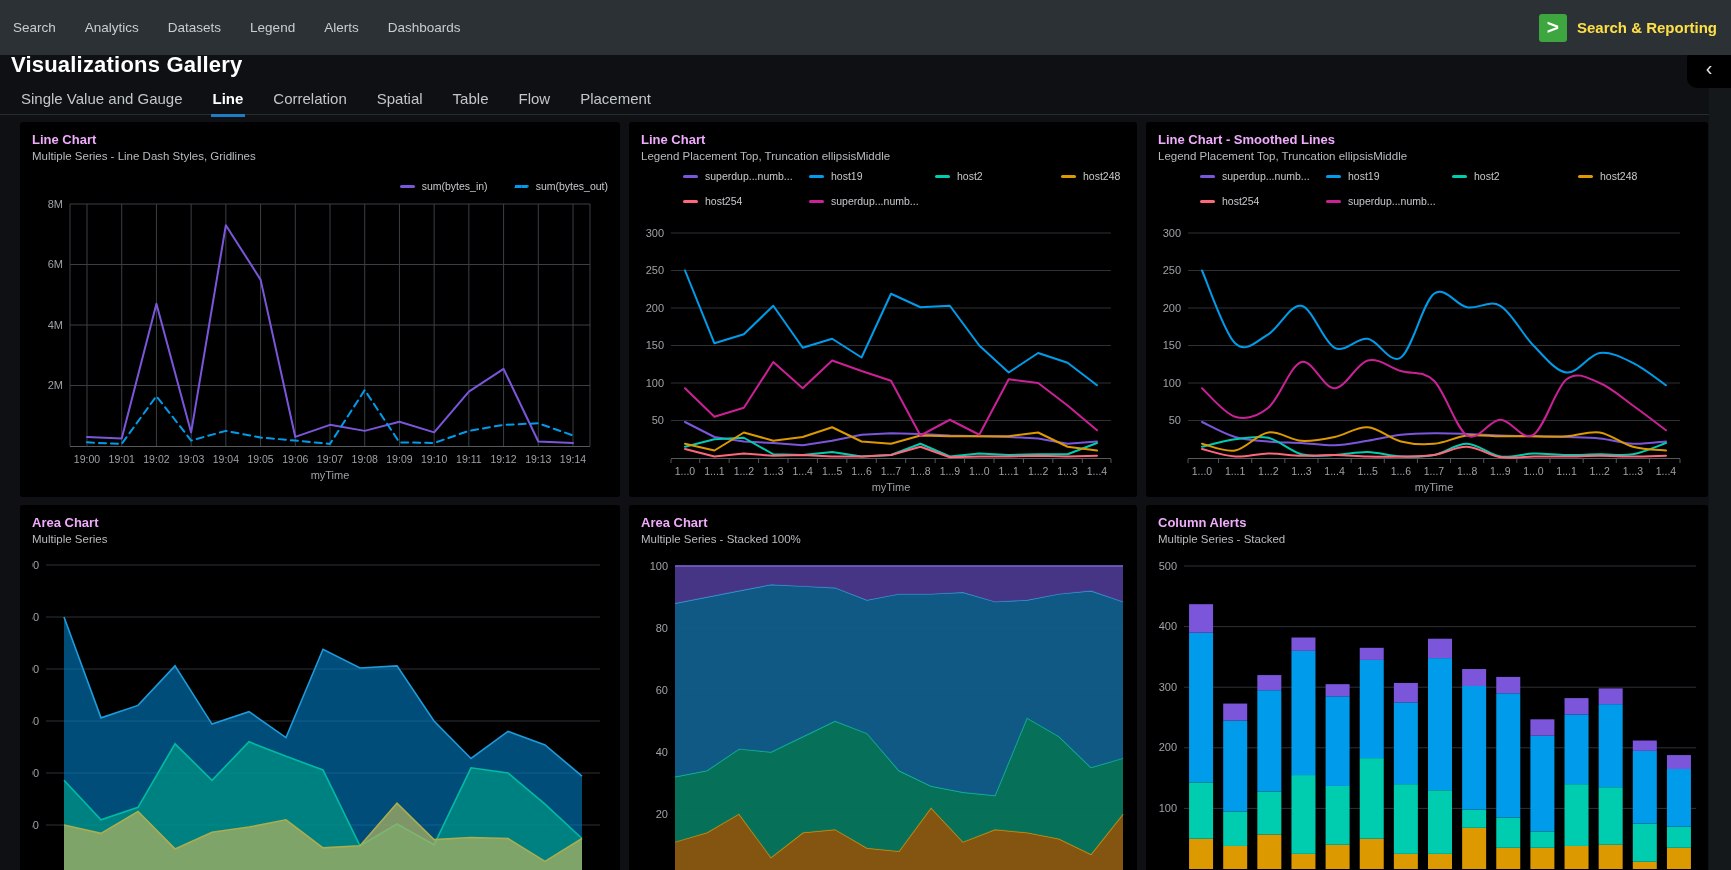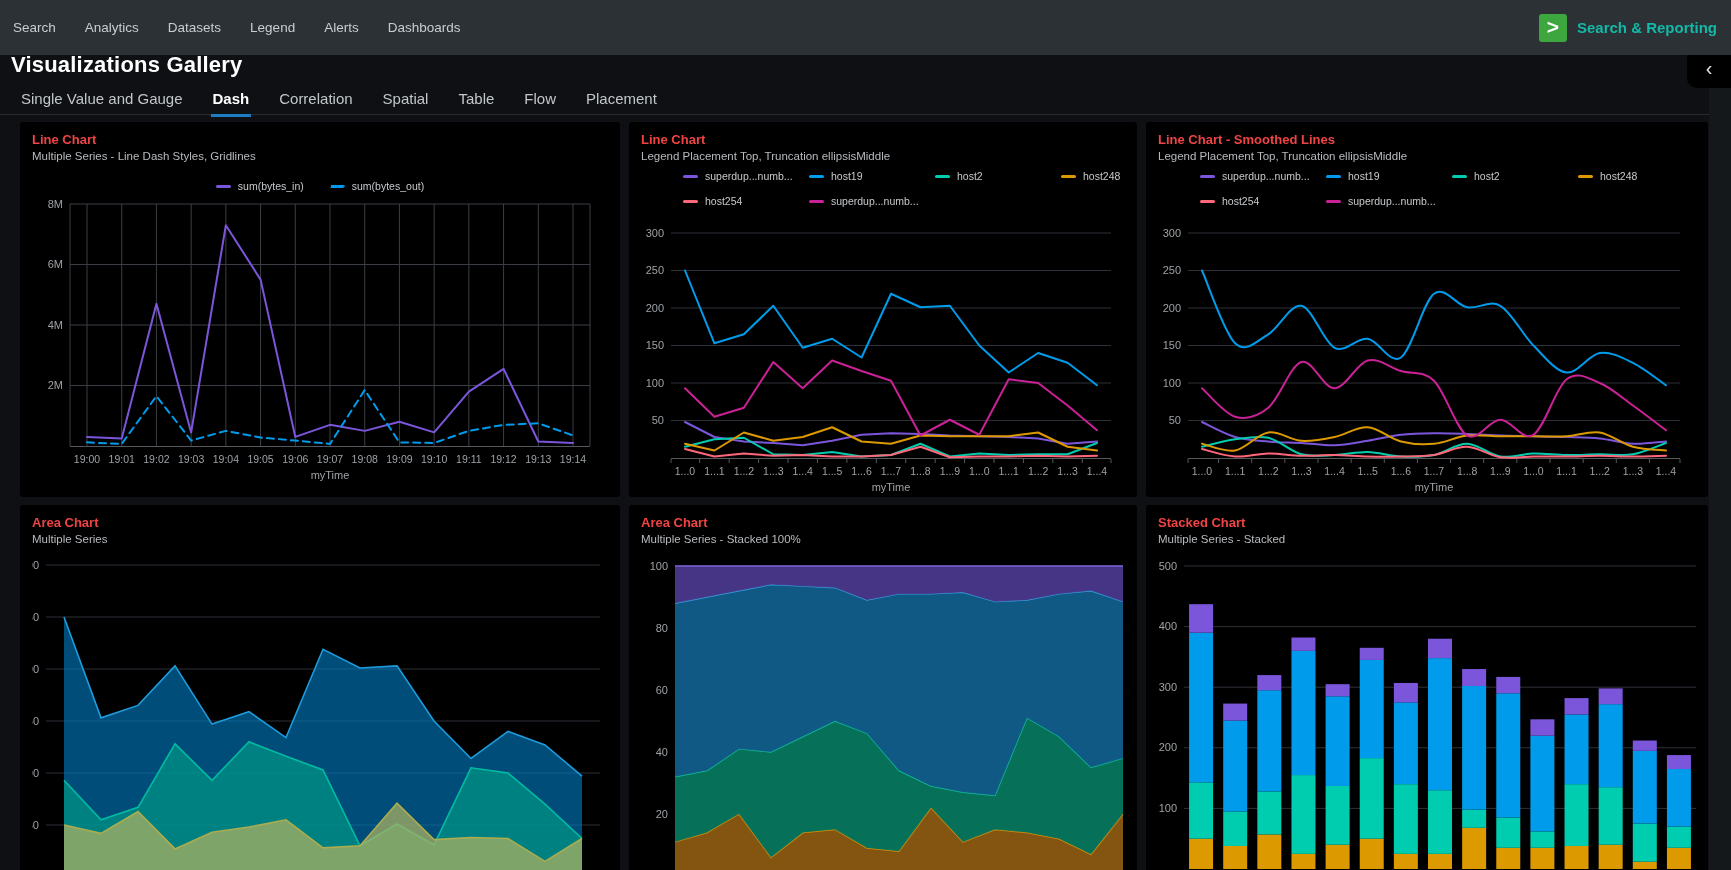--- a/index.html
+++ b/index.html
@@ -14,21 +14,21 @@
     display:flex;align-items:center;justify-content:space-between;z-index:5;
   }
   .nav-items{display:flex;align-items:center;padding-left:13px;gap:29px;}
   .nav-item{color:#C9CDD1;font-size:13.5px;cursor:pointer;}
   .nav-right{display:flex;align-items:center;gap:10px;padding-right:14px;}
   .app-logo{
     width:28px;height:28px;background:#3EA63E;border-radius:3px;
     display:flex;align-items:center;justify-content:center;
     color:#fff;font-weight:700;font-size:21px;line-height:1;padding-bottom:2px;box-sizing:border-box;
   }
-  .app-name{color:#14b8a6;font-size:15px;font-weight:700;}
+  .app-name{color:#fde047;font-size:15px;font-weight:700;}
   
   .page-header{position:absolute;top:42px;left:0;right:0;height:83px;background:#0E1013;}
   .page-title{color:#FFFFFF;font-size:22px;font-weight:700;margin:10px 0 0 11px;letter-spacing:.2px;}
   .tabs{
     position:absolute;left:0;right:0;top:46px;height:26px;display:flex;gap:30px;
     padding-left:21px;border-bottom:1px solid #272C30;
   }
   .tab{color:#C2C6CA;font-size:15px;line-height:22px;cursor:pointer;position:relative;white-space:nowrap;}
   .tab.active{color:#fff;font-weight:700;}
   .tab.active::after{content:"";position:absolute;left:-2px;right:-2px;bottom:-3px;height:3px;background:var(--accent,#1C7CC4);}
@@ -39,24 +39,24 @@
     border-radius:10px 0 0 10px;display:flex;align-items:center;justify-content:center;
     color:#E6E8EA;font-size:20px;cursor:pointer;z-index:4;
   }
   
   .grid{
     position:absolute;top:122px;left:20px;width:1688px;
     display:grid;grid-template-columns:600px 508px 562px;grid-template-rows:375px 375px;
     gap:8px 9px;
   }
   .panel{background:#000;border-radius:3px;padding:10px 12px 0 12px;box-sizing:border-box;overflow:hidden;}
-  .panel-title{color:#ef4444;font-size:13px;font-weight:700;line-height:16px;}
+  .panel-title{color:#f0abfc;font-size:13px;font-weight:700;line-height:16px;}
   .panel-subtitle{color:#B7BABD;font-size:11.5px;line-height:15px;margin-top:1px;}
   
-  .legend-center{display:flex;justify-content:center;align-items:center;gap:26px;margin-top:13px;height:18px;}
+  .legend-center{display:flex;justify-content:flex-end;align-items:center;gap:26px;margin-top:13px;height:18px;}
   .legend-grid{display:grid;grid-template-columns:repeat(4,113px);row-gap:5px;margin:6px 0 0 42px;gap:13px;}
   .legend-item{display:flex;align-items:center;gap:7px;color:#C6C9CC;font-size:10.5px;white-space:nowrap;cursor:pointer;}
   .swatch{width:15px;height:3px;border-radius:2px;flex:none;}
   .swatch.dash{height:0;background:none !important;border-top:3px dashed;}
   svg text{font-family:"Liberation Sans",sans-serif;}
 </style>
 </head>
 <body>
 
 <div class="navbar">
@@ -71,21 +71,21 @@
   <div class="nav-right">
     <div class="app-logo">&gt;</div>
     <div class="app-name">Search &amp; Reporting</div>
   </div>
 </div>
 
 <div class="page-header">
   <div class="page-title">Visualizations Gallery</div>
   <div class="tabs">
       <div class="tab">Single Value and Gauge</div>
-      <div class="tab active">Dash</div>
+      <div class="tab active">Line</div>
       <div class="tab">Correlation</div>
       <div class="tab">Spatial</div>
       <div class="tab">Table</div>
       <div class="tab">Flow</div>
       <div class="tab">Placement</div>
     </div>
 </div>
 
 <div class="right-rail">
   <div class="collapse-btn">‹</div>
@@ -336,21 +336,21 @@
         <text x="27" y="16.5" fill="#9DA2A6" font-size="11" text-anchor="end">100</text>
         <path d="M34,288.9L66,279.6L98,261L130,304.4L162,279.6L194,276.5L226,295.1L258,298.2L290,254.8L322,288.9L354,276.5L386,279.6L418,285.8L450,301.3L482,261L482,323L450,323L418,323L386,323L354,323L322,323L290,323L258,323L226,323L194,323L162,323L130,323L98,323L66,323L34,323Z" fill="#8F5C12" fill-opacity="0.92" stroke="none"></path>
         <path d="M34,288.9L66,279.6L98,261L130,304.4L162,279.6L194,276.5L226,295.1L258,298.2L290,254.8L322,288.9L354,276.5L386,279.6L418,285.8L450,301.3L482,261" fill="none" stroke="#D98E06" stroke-width="1.4"></path>
         <path d="M34,223.8L66,217.6L98,195.89999999999998L130,199L162,183.5L194,168L226,180.4L258,217.6L290,233.1L322,239.3L354,242.39999999999998L386,164.9L418,183.5L450,214.5L482,205.2L482,261L450,301.3L418,285.8L386,279.6L354,276.5L322,288.9L290,254.8L258,298.2L226,295.1L194,276.5L162,279.6L130,304.4L98,261L66,279.6L34,288.9Z" fill="#077A60" fill-opacity="0.92" stroke="none"></path>
         <path d="M34,223.8L66,217.6L98,195.89999999999998L130,199L162,183.5L194,168L226,180.4L258,217.6L290,233.1L322,239.3L354,242.39999999999998L386,164.9L418,183.5L450,214.5L482,205.2" fill="none" stroke="#12BD97" stroke-width="1.4"></path>
         <path d="M34,50.19999999999999L66,44L98,37.80000000000001L130,31.599999999999966L162,33.14999999999998L194,34.69999999999999L226,47.099999999999966L258,40.89999999999998L290,40.89999999999998L322,39.349999999999966L354,48.64999999999998L386,47.099999999999966L418,40.89999999999998L450,37.80000000000001L482,48.64999999999998L482,205.2L450,214.5L418,183.5L386,164.9L354,242.39999999999998L322,239.3L290,233.1L258,217.6L226,180.4L194,168L162,183.5L130,199L98,195.89999999999998L66,217.6L34,223.8Z" fill="#10618F" fill-opacity="0.92" stroke="none"></path>
         <path d="M34,50.19999999999999L66,44L98,37.80000000000001L130,31.599999999999966L162,33.14999999999998L194,34.69999999999999L226,47.099999999999966L258,40.89999999999998L290,40.89999999999998L322,39.349999999999966L354,48.64999999999998L386,47.099999999999966L418,40.89999999999998L450,37.80000000000001L482,48.64999999999998" fill="none" stroke="#35A1DC" stroke-width="1.4"></path>
         <path d="M34,13L66,13L98,13L130,13L162,13L194,13L226,13L258,13L290,13L322,13L354,13L386,13L418,13L450,13L482,13L482,48.64999999999998L450,37.80000000000001L418,40.89999999999998L386,47.099999999999966L354,48.64999999999998L322,39.349999999999966L290,40.89999999999998L258,40.89999999999998L226,47.099999999999966L194,34.69999999999999L162,33.14999999999998L130,31.599999999999966L98,37.80000000000001L66,44L34,50.19999999999999Z" fill="#4B3A8F" fill-opacity="0.92" stroke="none"></path>
         <path d="M34,13L66,13L98,13L130,13L162,13L194,13L226,13L258,13L290,13L322,13L354,13L386,13L418,13L450,13L482,13" fill="none" stroke="#7F62D9" stroke-width="1.4"></path>
       </svg></div>
-    <div class="panel"><div class="panel-title">Stacked Chart</div><div class="panel-subtitle">Multiple Series - Stacked</div><div style="height: 6px;"></div><svg width="538" height="330">
+    <div class="panel"><div class="panel-title">Column Alerts</div><div class="panel-subtitle">Multiple Series - Stacked</div><div style="height: 6px;"></div><svg width="538" height="330">
         <line x1="26" x2="538" y1="255.4" y2="255.4" stroke="#2D3137" stroke-width="1"></line>
         <text x="19" y="258.9" fill="#9DA2A6" font-size="11" text-anchor="end">100</text>
         <line x1="26" x2="538" y1="194.8" y2="194.8" stroke="#2D3137" stroke-width="1"></line>
         <text x="19" y="198.3" fill="#9DA2A6" font-size="11" text-anchor="end">200</text>
         <line x1="26" x2="538" y1="134.20000000000002" y2="134.20000000000002" stroke="#2D3137" stroke-width="1"></line>
         <text x="19" y="137.70000000000002" fill="#9DA2A6" font-size="11" text-anchor="end">300</text>
         <line x1="26" x2="538" y1="73.6" y2="73.6" stroke="#2D3137" stroke-width="1"></line>
         <text x="19" y="77.1" fill="#9DA2A6" font-size="11" text-anchor="end">400</text>
         <line x1="26" x2="538" y1="13" y2="13" stroke="#2D3137" stroke-width="1"></line>
         <text x="19" y="16.5" fill="#9DA2A6" font-size="11" text-anchor="end">500</text>

